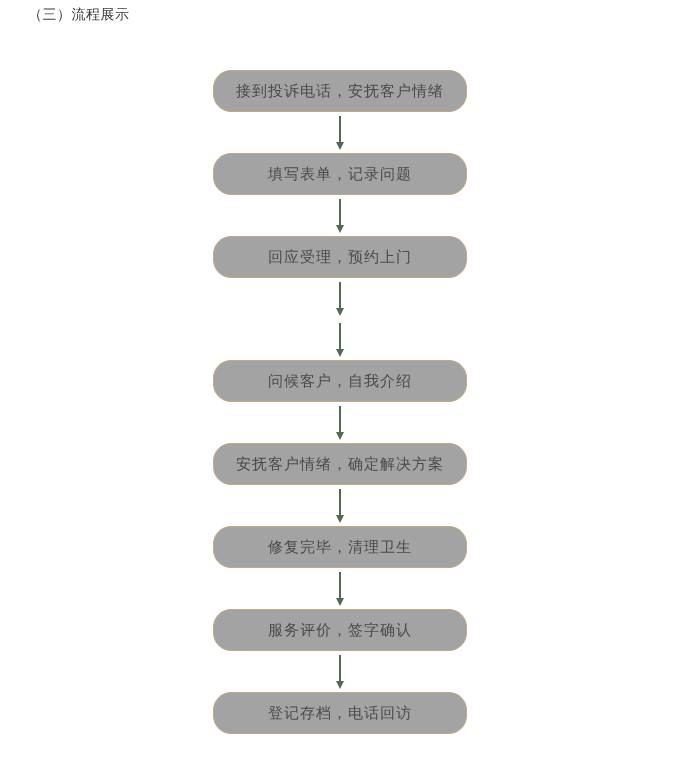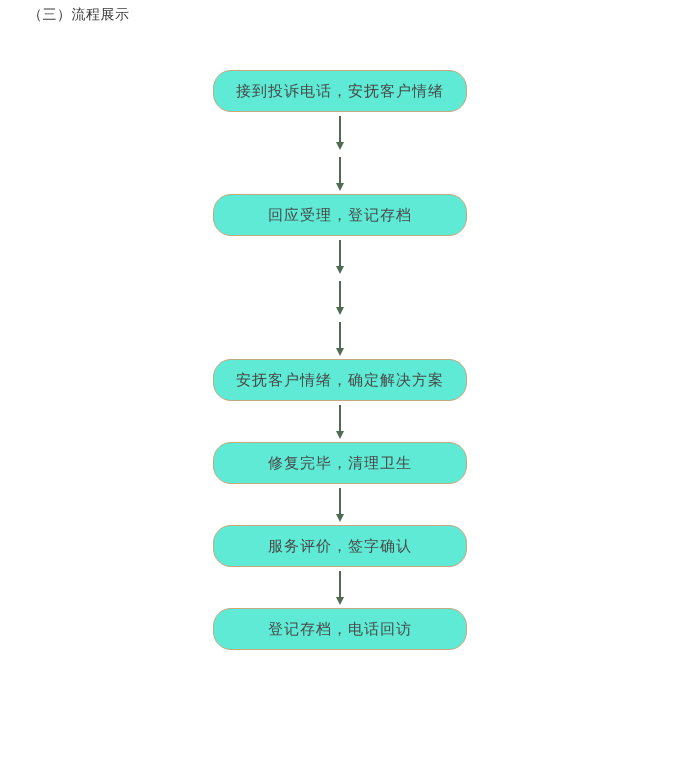--- a/index.html
+++ b/index.html
@@ -36,21 +36,21 @@
     display: flex;
     flex-direction: column;
     align-items: center;
   }
   .flow-node {
     width: 254px;
     height: 42px;
     box-sizing: border-box;
     border: 1px solid #c6a87c;
     border-radius: 18px;
-    background: #5eead4;
+    background: #a3a3a3;
     display: flex;
     align-items: center;
     justify-content: center;
     font-size: 15px;
     color: #4a4a4a;
     letter-spacing: 1px;
     white-space: nowrap;
   }
   .flow-arrow {
     width: 20px;
@@ -86,36 +86,38 @@
   <div class="section-title">（三）流程展示</div>
 
   <div class="flow">
 
     <div class="flow-node">接到投诉电话，安抚客户情绪</div>
     <div class="flow-arrow">
       <div class="shaft"></div>
         <div class="head"></div>
     </div>
 
+    <div class="flow-node">填写表单，记录问题</div>
     <div class="flow-arrow">
       <div class="shaft"></div>
         <div class="head"></div>
     </div>
 
-    <div class="flow-node">回应受理，登记存档</div>
+    <div class="flow-node">回应受理，预约上门</div>
     <div class="flow-arrow">
       <div class="shaft"></div>
         <div class="head"></div>
     </div>
 
     <div class="flow-arrow">
       <div class="shaft"></div>
         <div class="head"></div>
     </div>
 
+    <div class="flow-node">问候客户，自我介绍</div>
     <div class="flow-arrow">
       <div class="shaft"></div>
         <div class="head"></div>
     </div>
 
     <div class="flow-node">安抚客户情绪，确定解决方案</div>
     <div class="flow-arrow">
       <div class="shaft"></div>
         <div class="head"></div>
     </div>

